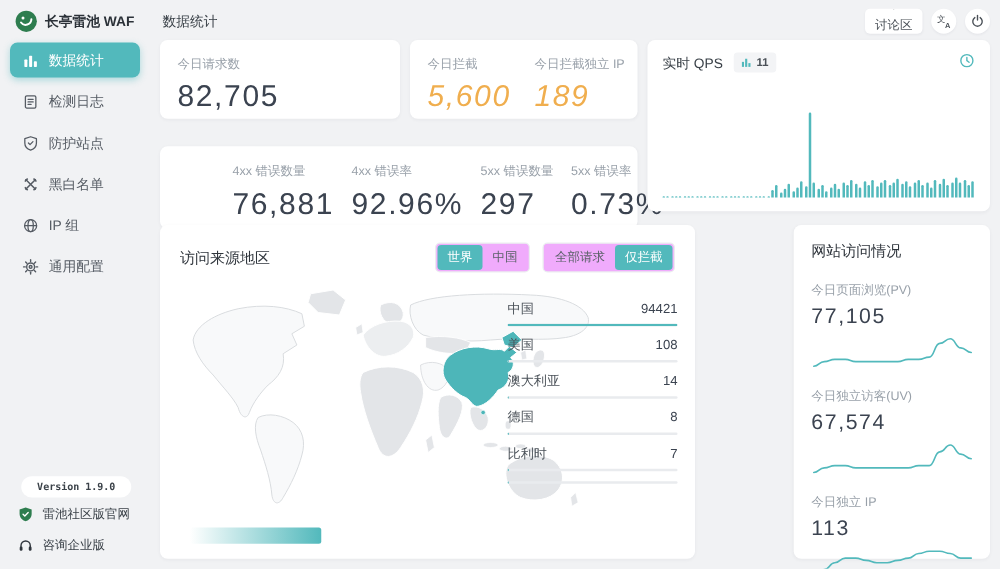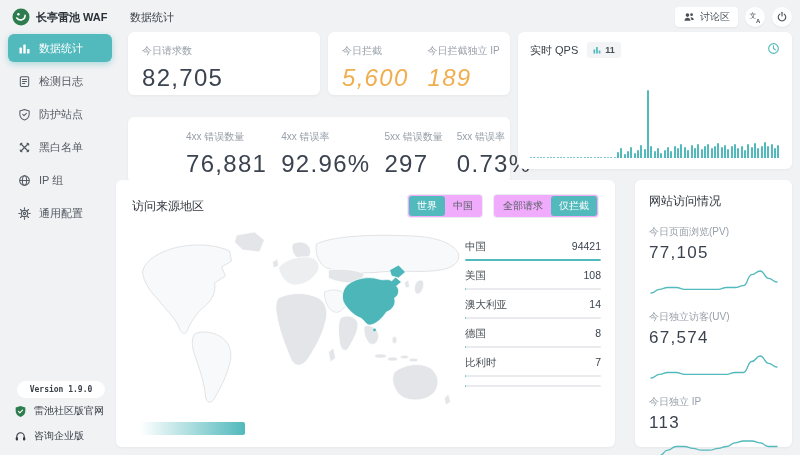--- a/index.html
+++ b/index.html
@@ -24,31 +24,31 @@
   .menu-item.active { background:var(--accent); color:#fff; box-shadow:0 2px 6px rgba(82,185,188,.45); }
   .version-pill { position:absolute; left:17px; top:381px; width:88px; height:17px; background:#fff; border-radius:9px;
                   display:flex; align-items:center; justify-content:center;
                   font-family:"DejaVu Sans Mono","Liberation Mono",monospace; font-size:8px; font-weight:bold; color:#3a4148; }
   .footer-link { position:absolute; left:14px; display:flex; align-items:center; gap:7px; font-size:10px; color:#3a4148; cursor:pointer; white-space:nowrap; }
 
   
   .topbar-title { position:absolute; left:130px; top:10px; font-size:11px; color:#3a4148; }
   .topbar-actions { position:absolute; right:8px; top:7px; display:flex; align-items:center; gap:7px; }
   .community-btn { height:20px; background:#fff; border-radius:4px; display:flex; align-items:center; gap:5px;
-                   padding:0 8px; font-size:10px; color:#4a5057; cursor:pointer; box-shadow:0 1px 2px rgba(30,40,60,.06); }
+                   padding:0 8px; font-size:10px; color:#4a5057; cursor:pointer; box-shadow:0 1px 2px rgba(30,40,60,.06);flex-direction:column; }
   .icon-btn { width:20px; height:20px; border-radius:50%; background:#fff; display:flex; align-items:center; justify-content:center;
               color:#4a5057; cursor:pointer; box-shadow:0 1px 2px rgba(30,40,60,.06); }
 
   
   .card { position:absolute; background:#fff; border-radius:6px; box-shadow:0 1px 3px rgba(30,40,60,.05); }
   #card-requests { left:128px; top:32px; width:192px; height:63px; }
   #card-blocks   { left:328px; top:32px; width:182px; height:63px; }
   #card-errors   { left:128px; top:117px; width:382px; height:66px;padding-left:44px; }
   #card-qps      { left:518px; top:32px;  width:274px; height:137px; }
-  #card-region   { left:116px; top:180px; width:499px; height:267px; }
+  #card-region   { left:128px; top:180px; width:428px; height:267px; }
   #card-site     { left:635px; top:180px; width:157px; height:267px; }
 
   .stat-label { font-size:10px; color:var(--label); white-space:nowrap; }
   .stat-value { font-size:24px; color:var(--ink); letter-spacing:1.3px; margin-top:6px; white-space:nowrap; }
   .stat-value.orange { color:var(--orange);font-style:italic; }
   .pad { padding:12px 14px; }
   .split { display:flex; height:100%; }
   .split > .half { padding:12px 14px; }
   .half.h1 { width:47%; }
   .half.h2 { flex:1; }

